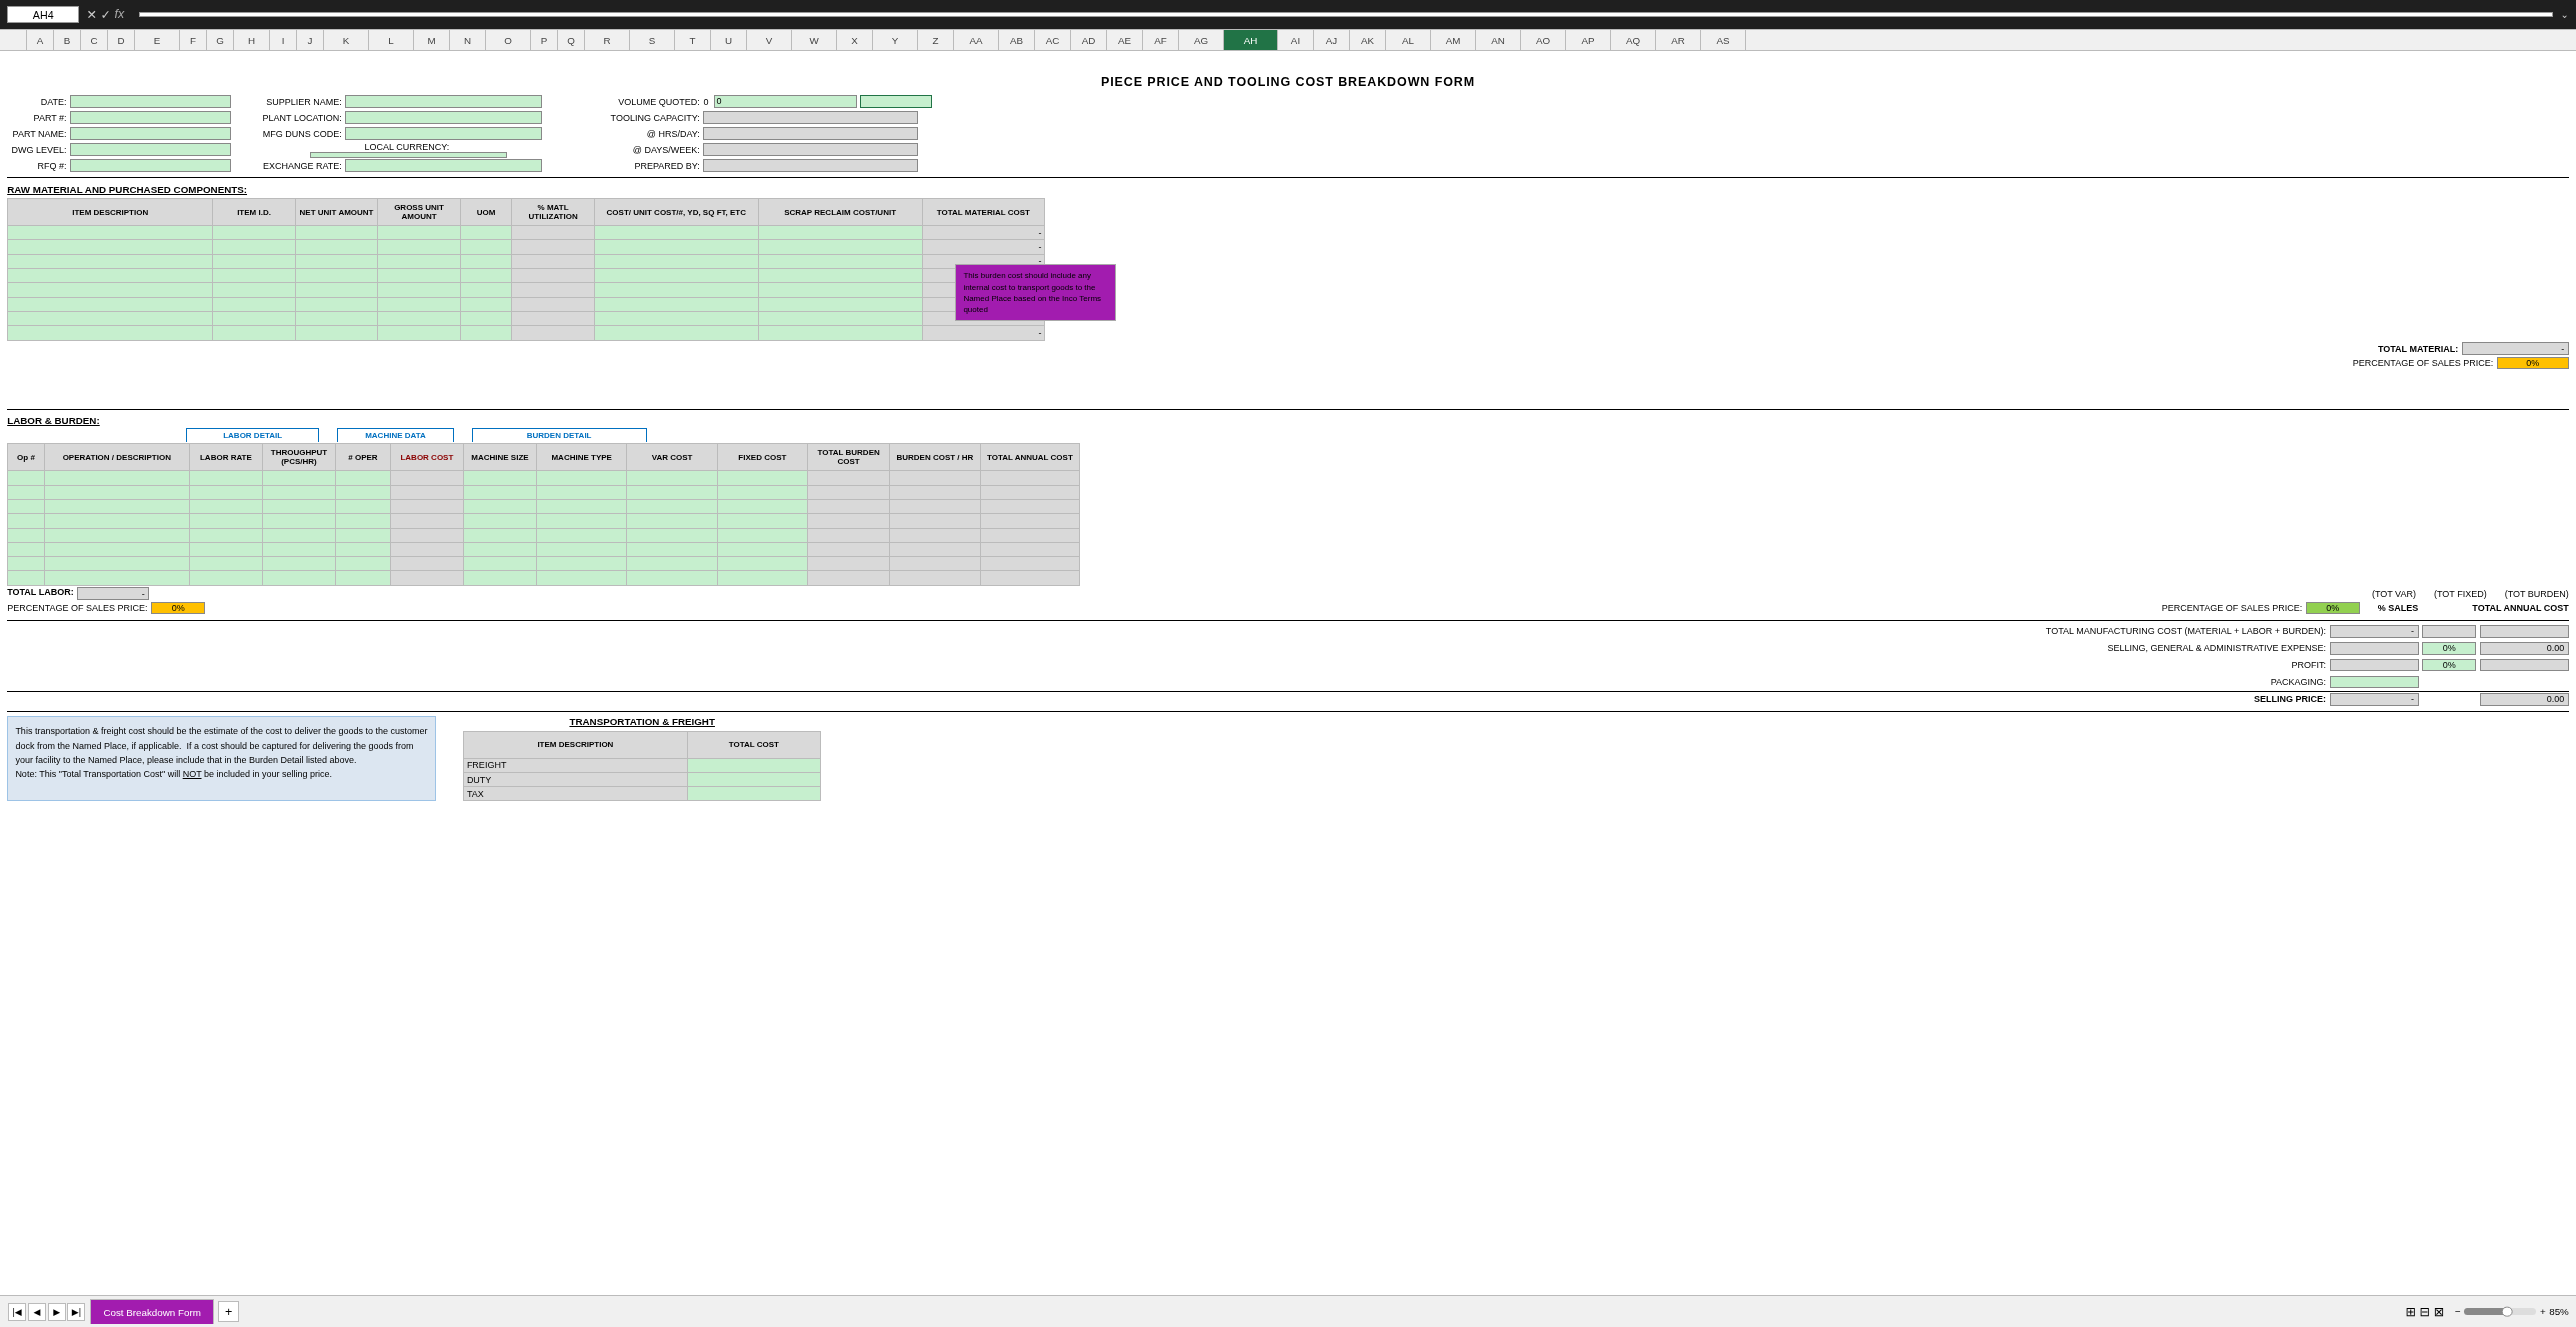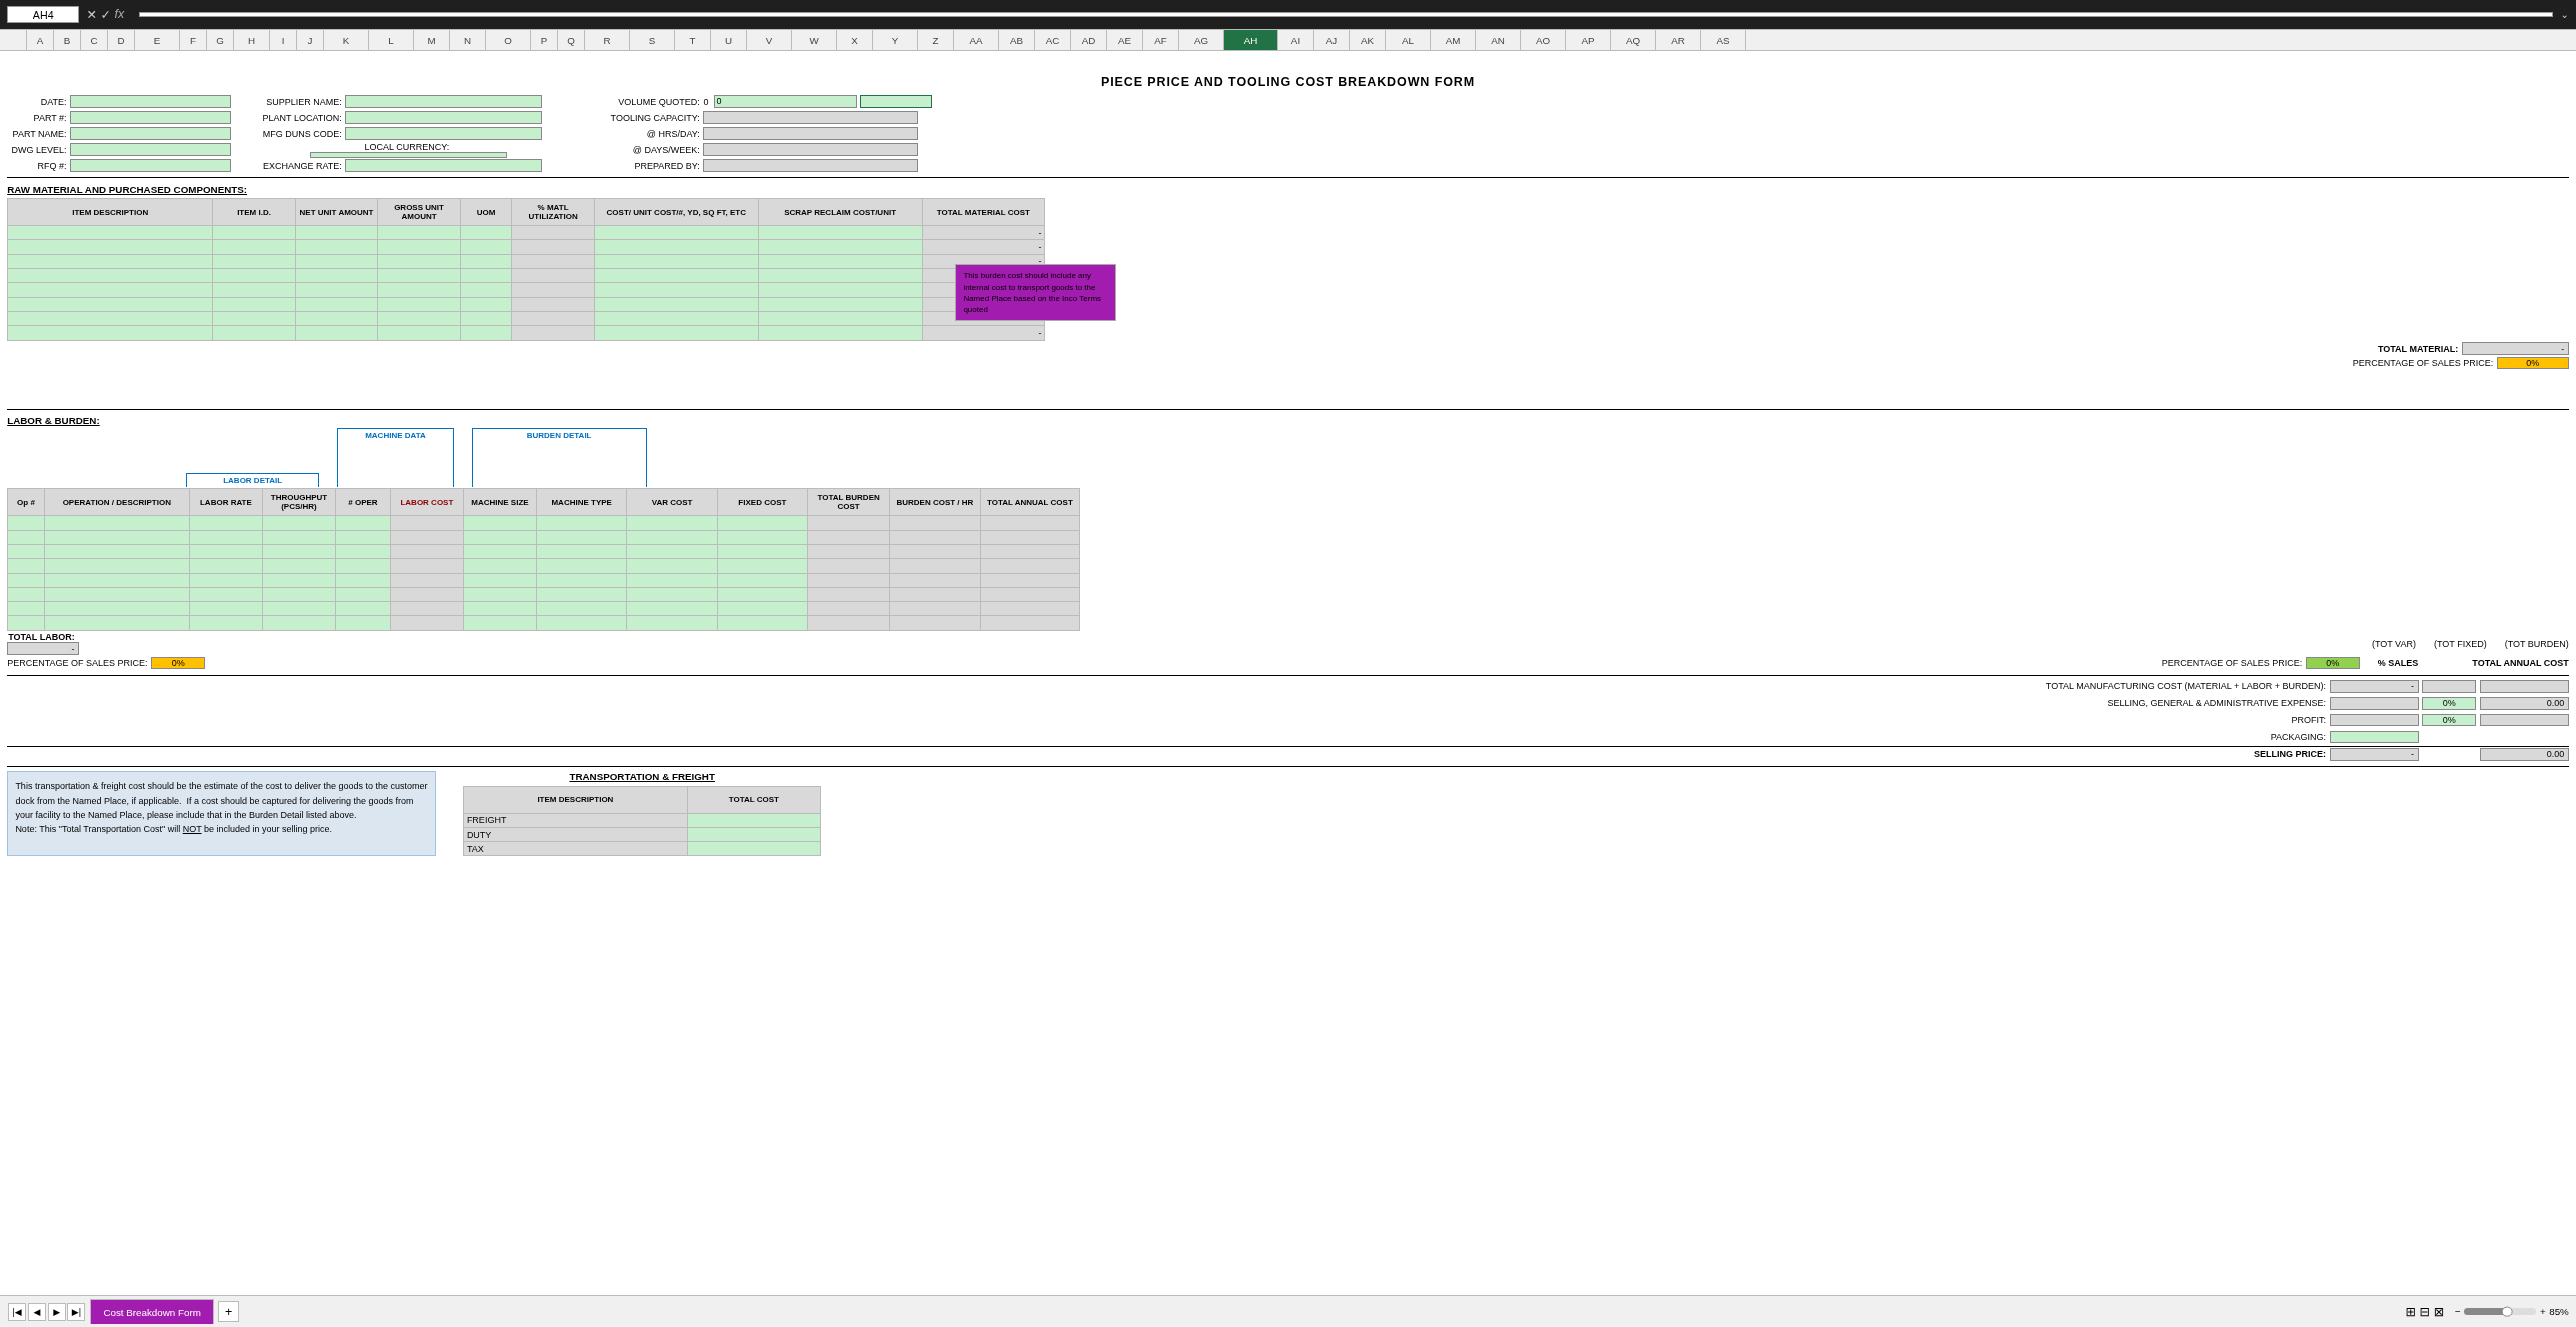--- a/index.html
+++ b/index.html
@@ -472,21 +472,21 @@
         </div>
       </div>
 
       <div class="divider"></div>
 
       <div style="padding:1.8px 0; position:relative;">
         <div style="font-size:9.8px; font-weight:bold; text-decoration:underline; padding:1.8px 0;">LABOR &amp; BURDEN:</div>
 
         <div style="display:flex; margin-bottom:0; font-size:8px; font-weight:bold; color:#0070c0;">
           <div style="min-width:179px;"></div>
-          <div style="border-top:1.8px solid #0070c0; border-left:1.8px solid #0070c0; border-right:1.8px solid #0070c0; padding:1.8px 36px; margin-left:0;margin-top:45px;">LABOR DETAIL</div>
+          <div style="border-top:1.8px solid #0070c0; border-left:1.8px solid #0070c0; border-right:1.8px solid #0070c0; padding:1.8px 36px; margin-left:0;">LABOR DETAIL</div>
           <div style="border-top:1.8px solid #0070c0; border-left:1.8px solid #0070c0; border-right:1.8px solid #0070c0; padding:1.8px 27px; margin-left:18px;">MACHINE DATA</div>
           <div style="border-top:1.8px solid #0070c0; border-left:1.8px solid #0070c0; border-right:1.8px solid #0070c0; padding:1.8px 54px; margin-left:18px;">BURDEN DETAIL</div>
         </div>
 
         <table class="complex-table" style="width:1073px; margin-top:1.8px;">
           <thead>
             <tr>
               <th class="th-header" style="width:36px; height:27px;">Op #</th>
               <th class="th-header" style="width:143px;">OPERATION / DESCRIPTION</th>
               <th class="th-header" style="width:72px;">LABOR RATE</th>
@@ -622,21 +622,21 @@
               <td class="td-green"></td>
               <td class="td-gray"></td>
               <td class="td-gray"></td>
               <td class="td-gray"></td>
             </tr>
           </tbody>
         </table>
 
         <div style="display:flex; align-items:center; margin-top:1.8px;">
 
-          <div style="display:flex; align-items:center;flex-direction:column;">
+          <div style="display:flex; align-items:flex-start;">
             <span style="font-size:9px; font-weight:bold; padding-right:3.6px;">TOTAL LABOR:</span>
             <div style="width:72px; height:12.5px; background:#d9d9d9; border:0.9px solid #888; text-align:right; padding-right:3.6px; font-size:9px; display:flex; align-items:center; justify-content:flex-end;">-</div>
           </div>
           <div style="flex:1;"></div>
 
           <div style="display:flex; align-items:center; gap:18px;">
             <span style="font-size:9px;">(TOT VAR)</span>
             <span style="font-size:9px;">(TOT FIXED)</span>
             <span style="font-size:9px;">(TOT BURDEN)</span>
           </div>

